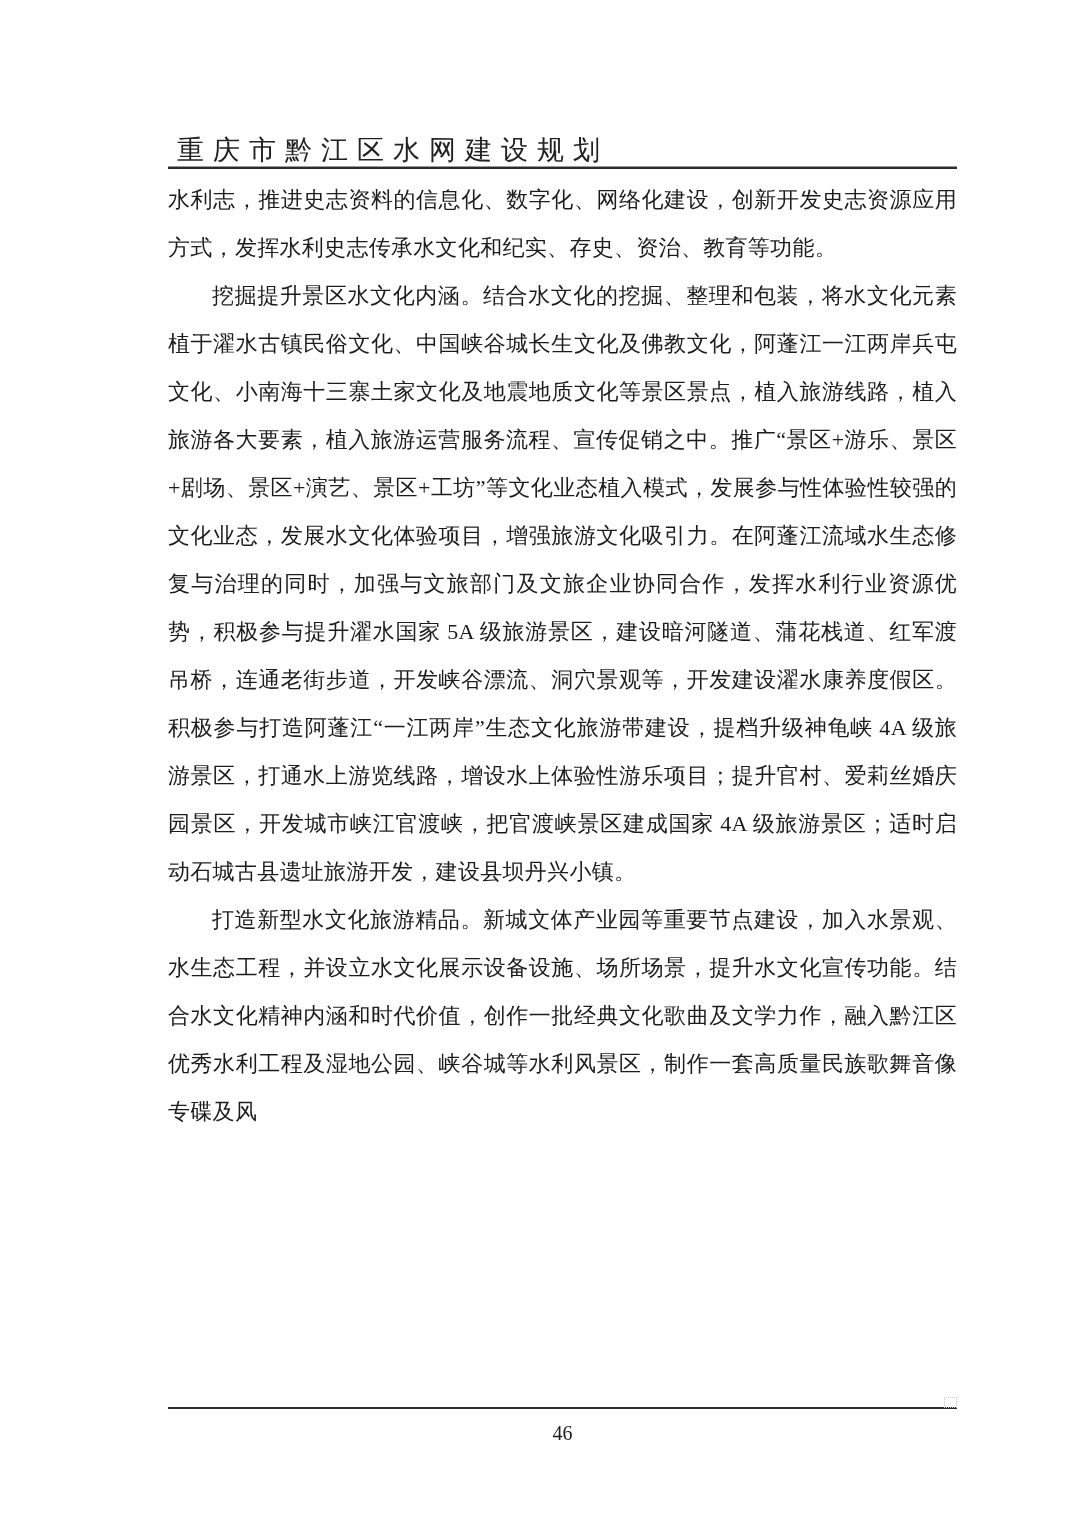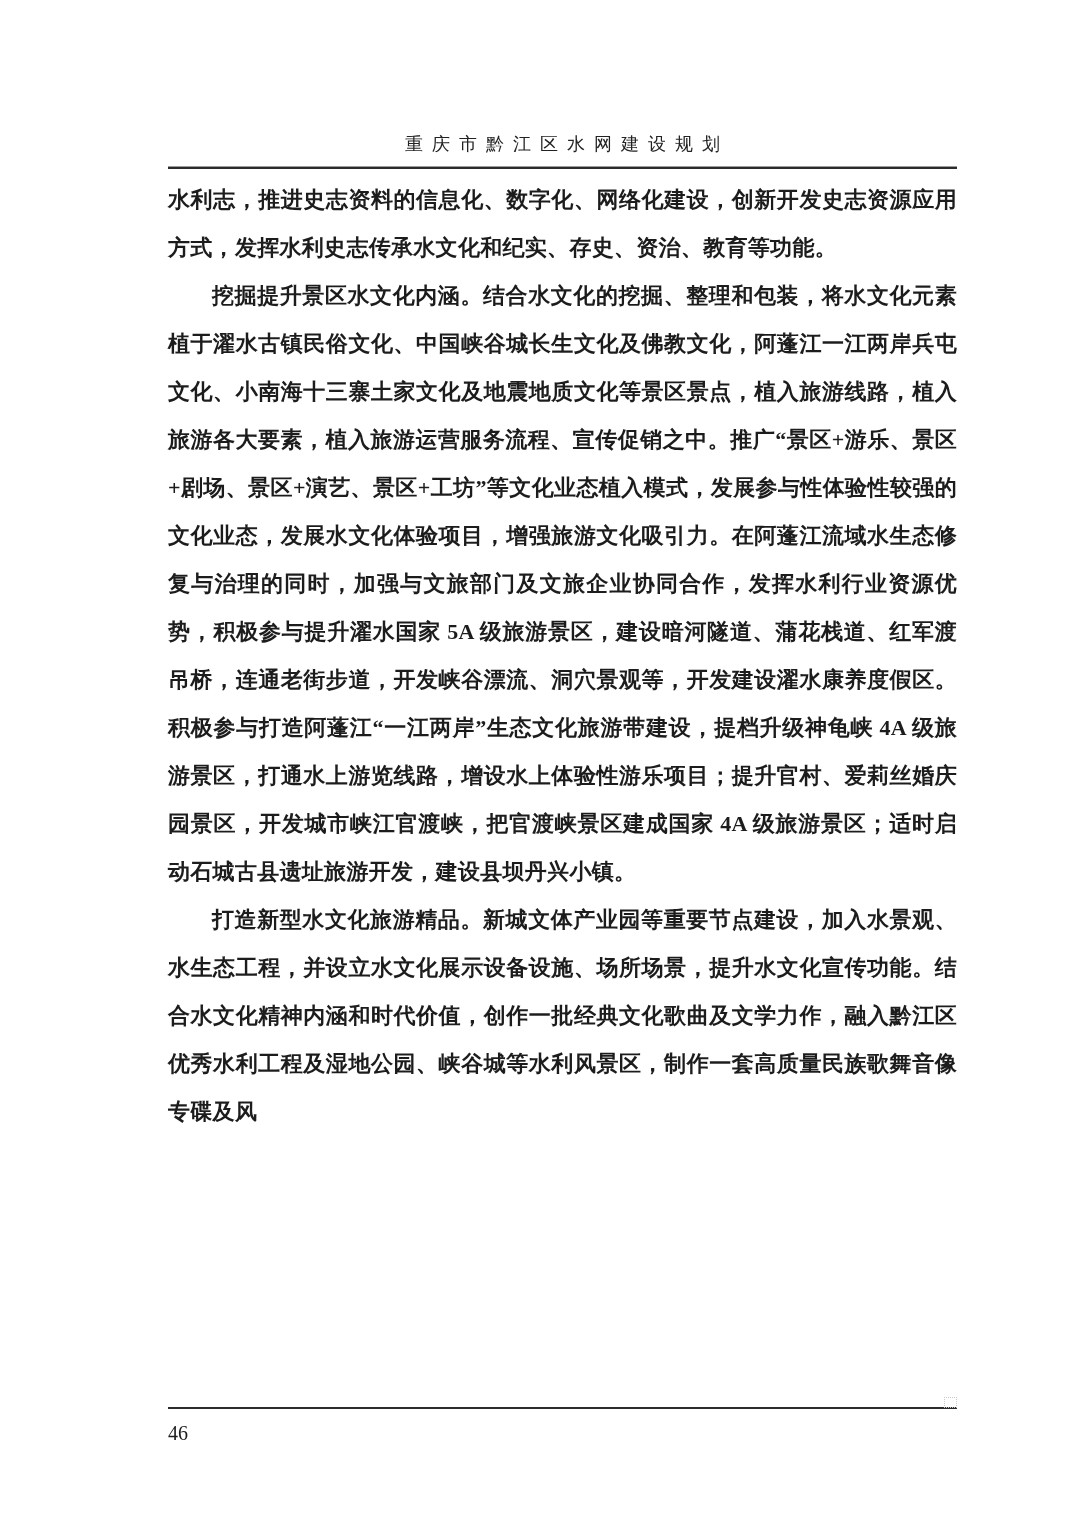--- a/index.html
+++ b/index.html
@@ -15,23 +15,22 @@
     overflow: hidden;
     font-family: "Liberation Serif", "DejaVu Serif", serif;
     color: #1c1c1c;
   }
   
   .header-title {
     position: absolute;
     top: 132px;
     left: 168px;
     width: 789px;
-    text-align: center;
     font-family: "Liberation Sans", "DejaVu Sans", sans-serif;
-    font-size: 18px;
+    font-size: 27px;
     font-weight: 500;
     letter-spacing: 9px;
     text-indent: 9px;
     color: #222222;
     white-space: nowrap;
   }
   .header-rule {
     position: absolute;
     top: 166px;
     left: 168px;
@@ -39,21 +38,20 @@
     height: 2px;
     background: #2c2c2c;
     border-top: 1px solid #9c9c9c;
   }
   
   .doc-body {
     position: absolute;
     top: 176px;
     left: 168px;
     width: 789px;
-    font-weight: bold;
   }
   .para {
     margin: 0;
     font-size: 22px;
     line-height: 48px;
     text-align: justify;
     letter-spacing: 0.3px;
     color: #1c1c1c;
   }
   .para.indent {
@@ -75,20 +73,21 @@
     width: 11px;
     height: 9px;
     border: 1px dotted #c9c9c9;
     background: transparent;
   }
   .page-number {
     position: absolute;
     top: 1422px;
     left: 168px;
     width: 789px;
+    text-align: center;
     font-size: 20px;
     color: #1c1c1c;
   }
 </style>
 </head>
 <body>
 
 <div class="page">
 
   <div class="header-title">重庆市黔江区水网建设规划</div>

